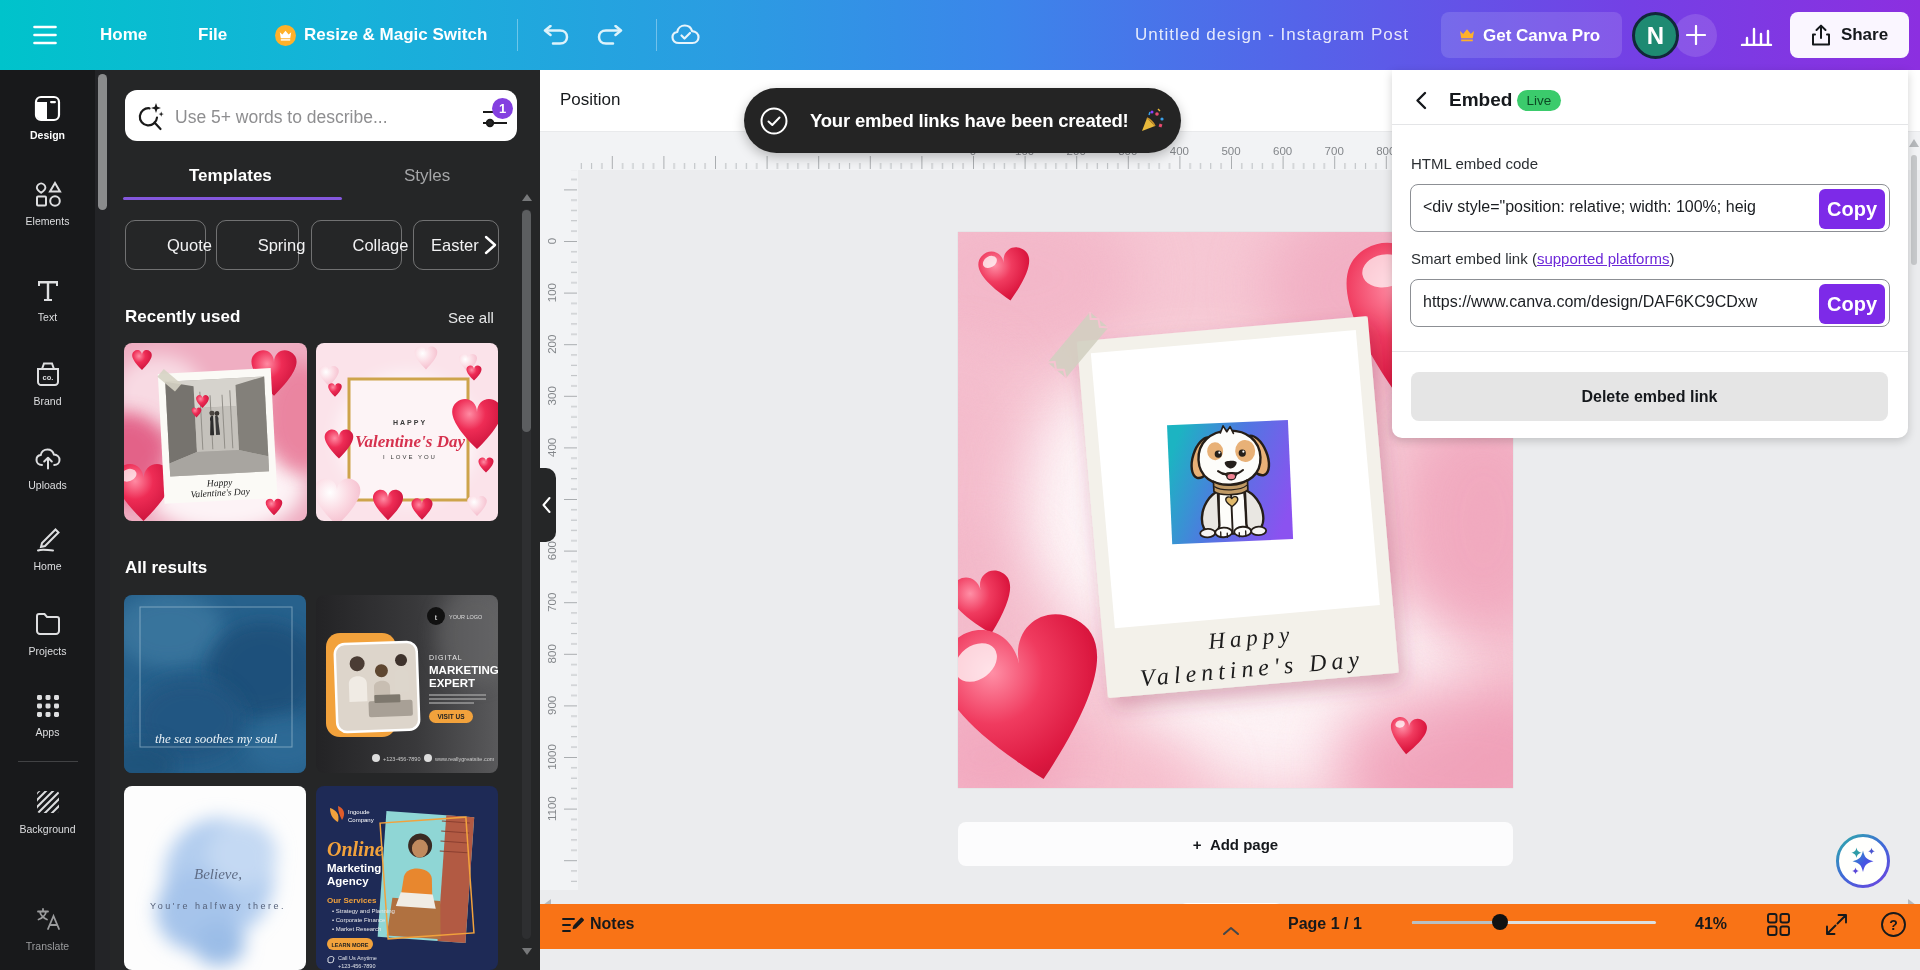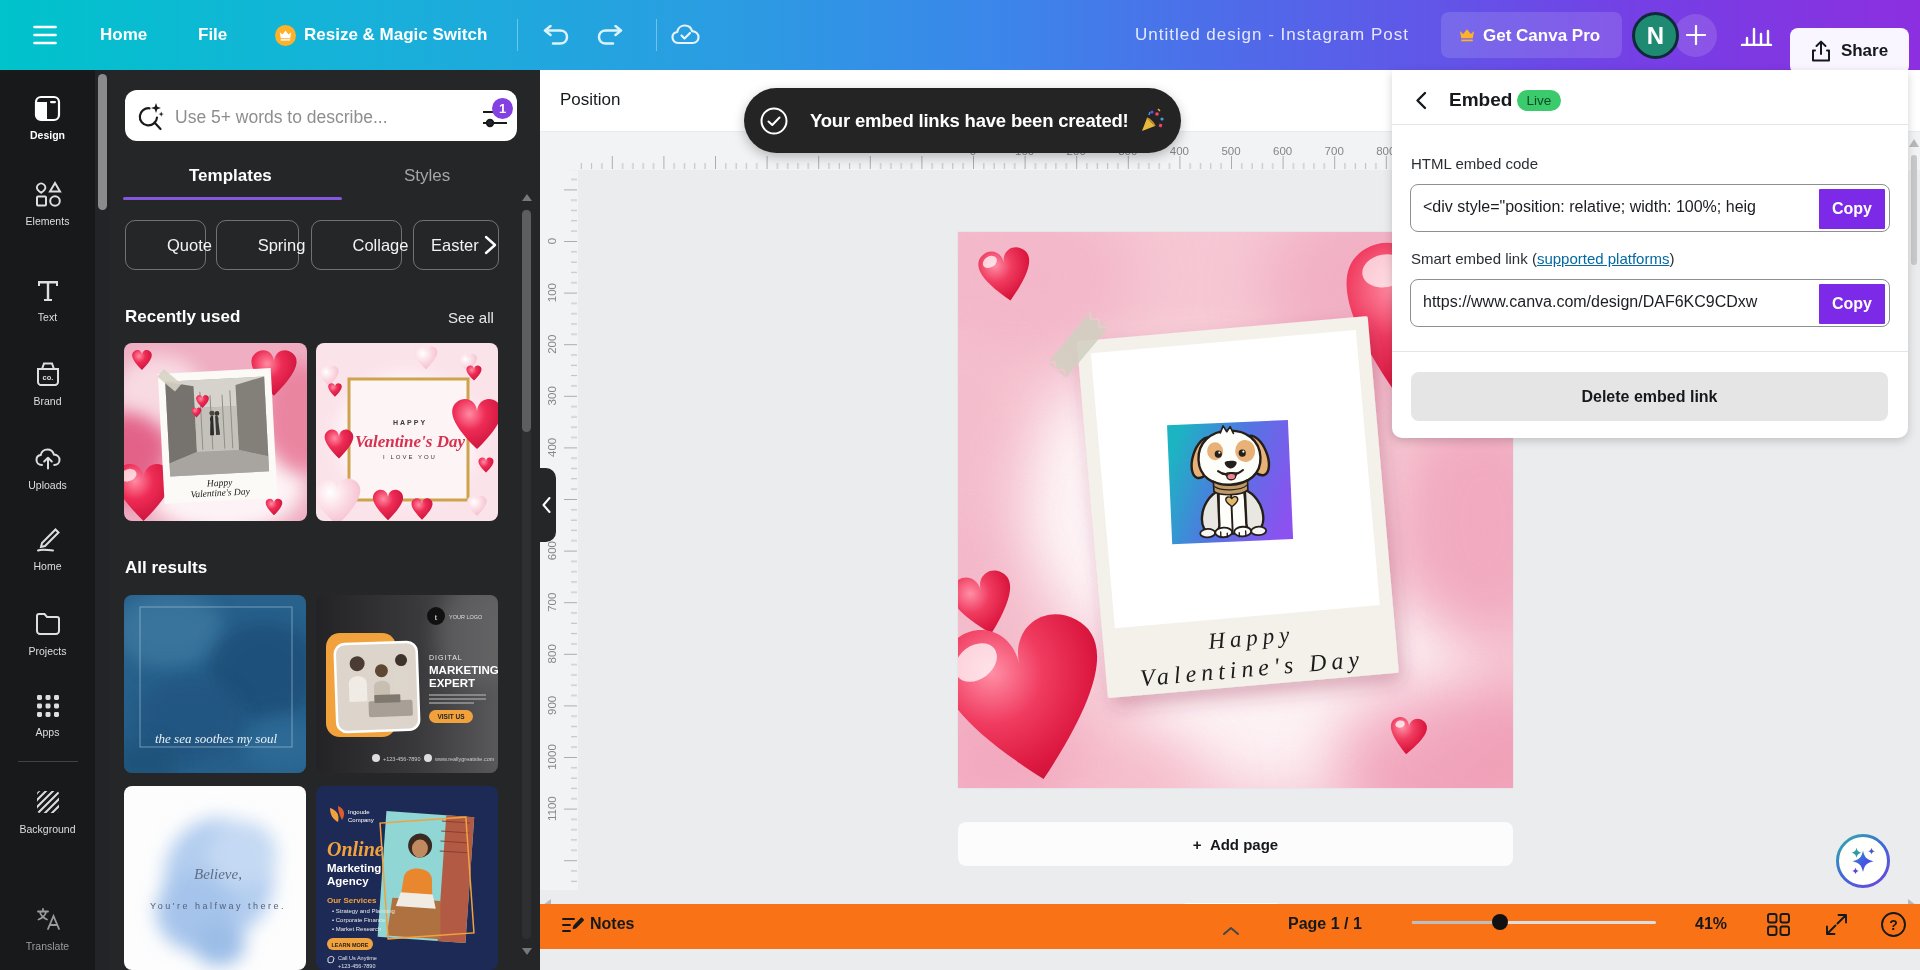--- a/index.html
+++ b/index.html
@@ -25,22 +25,22 @@
   .thumb { position:absolute; border-radius:8px; overflow:hidden; }
   
   #canvas { position:absolute; left:540px; top:70px; width:1380px; height:900px; background:#ebecee; }
   #toolbar { position:absolute; left:540px; top:70px; width:1380px; height:62px; background:#fff; border-bottom:1px solid #e9eaec; }
   
   #page { position:absolute; left:958px; top:232px; width:555px; height:556px; background:#f7cdd8; overflow:hidden; box-shadow:0 0 1px rgba(0,0,0,0.15); }
   
   #embed { position:absolute; left:1392px; top:70px; width:516px; height:368px; background:#fff;
     border-radius:0 0 10px 10px; box-shadow:0 3px 10px rgba(0,0,0,0.18); }
   .einput { position:absolute; left:18px; width:480px; height:48px; border:1.5px solid #8c8f94; border-radius:8px; background:#fff; }
-  .copybtn { position:absolute; right:4px; top:4px; width:66px; height:40px; background:#7d2ae8; border-radius:1px;
-    color:#fff; font-weight:700; font-size:16px; display:flex; align-items:center; justify-content:center; }
+  .copybtn { position:absolute; right:4px; top:4px; width:66px; height:40px; background:#7d2ae8; border-radius:6px;
+    color:#fff; font-weight:700; font-size:20px; display:flex; align-items:center; justify-content:center; }
   
   #bottombar { position:absolute; left:540px; top:904px; width:1384px; height:45px; background:#f97316; }
   
   #toast { position:absolute; left:744px; top:88px; width:437px; height:65px; background:#242424; border-radius:33px;
     color:#fff; display:flex; align-items:center; box-shadow:0 4px 12px rgba(0,0,0,0.25); }
 </style>
 </head>
 <body>
 <div id="canvas"></div>
 <div id="toolbar">
@@ -263,21 +263,21 @@
   </svg>
   <svg class="abs" style="left:1740px;top:26px" width="33" height="20" viewBox="0 0 33 20">
     <g stroke="#fff" stroke-width="2.4" stroke-linecap="round">
       <line x1="2" y1="19" x2="31" y2="19"></line>
       <line x1="7" y1="12" x2="7" y2="18"></line>
         <line x1="14" y1="3" x2="14" y2="18"></line>
         <line x1="21" y1="8" x2="21" y2="18"></line>
         <line x1="28" y1="5" x2="28" y2="18"></line>
     </g>
   </svg>
-  <div class="abs" style="left:1790px;top:28px;width:119px;height:46px;border-radius:8px;background:#faf6ff;
+  <div class="abs" style="left:1790px;top:12px;width:119px;height:46px;border-radius:8px;background:#faf6ff;
        display:flex;align-items:center;justify-content:center">
     <svg width="20" height="22" viewBox="0 0 20 22" style="margin-right:10px">
       <g stroke="#15181c" stroke-width="2" fill="none" stroke-linecap="round" stroke-linejoin="round">
         <path d="M10,14 L10,2.2"></path>
           <path d="M5.5,6 L10,1.6 L14.5,6"></path>
           <path d="M4,10.5 L2,10.5 L2,20.5 L18,20.5 L18,10.5 L16,10.5"></path>
       </g>
     </svg>
     <span style="font-size:17px;font-weight:700;color:#15181c">Share</span>
   </div>
@@ -629,21 +629,21 @@
   </svg>
   <div class="abs" style="left:57px;top:19px;font-size:19px;font-weight:700;color:#15181c">Embed</div>
   <div class="abs" style="left:125px;top:20px;width:44px;height:21px;border-radius:11px;background:#3bcb6c;
        display:flex;align-items:center;justify-content:center;font-size:13.5px;color:#0c4a24">Live</div>
   <div class="abs" style="left:0;top:54px;width:516px;height:1px;background:#e4e5e7"></div>
   <div class="abs" style="left:19px;top:85px;font-size:15px;color:#2b2f33">HTML embed code</div>
   <div class="einput" style="top:114px">
     <div class="abs" style="left:12px;top:13px;width:400px;font-size:16px;color:#1a1d21;white-space:nowrap;overflow:hidden">&lt;div style="position: relative; width: 100%; heig</div>
     <div class="copybtn">Copy</div>
   </div>
-  <div class="abs" style="left:19px;top:180px;font-size:15px;color:#2b2f33">Smart embed link (<span style="color:#0369a1;text-decoration:underline">supported platforms</span>)</div>
+  <div class="abs" style="left:19px;top:180px;font-size:15px;color:#2b2f33">Smart embed link (<span style="color:#6d28d9;text-decoration:underline">supported platforms</span>)</div>
   <div class="einput" style="top:209px">
     <div class="abs" style="left:12px;top:13px;width:400px;font-size:16px;color:#1a1d21;white-space:nowrap;overflow:hidden">https://www.canva.com/design/DAF6KC9CDxw</div>
     <div class="copybtn">Copy</div>
   </div>
   <div class="abs" style="left:0;top:281px;width:516px;height:1px;background:#e4e5e7"></div>
   <div class="abs" style="left:19px;top:302px;width:477px;height:49px;background:#e5e5e5;border-radius:8px;
        display:flex;align-items:center;justify-content:center;font-size:16px;font-weight:700;color:#15181c">Delete embed link</div>
 </div>
 <div id="bottombar">
   <svg class="abs" style="left:21px;top:10px" width="24" height="24" viewBox="0 0 24 24">

